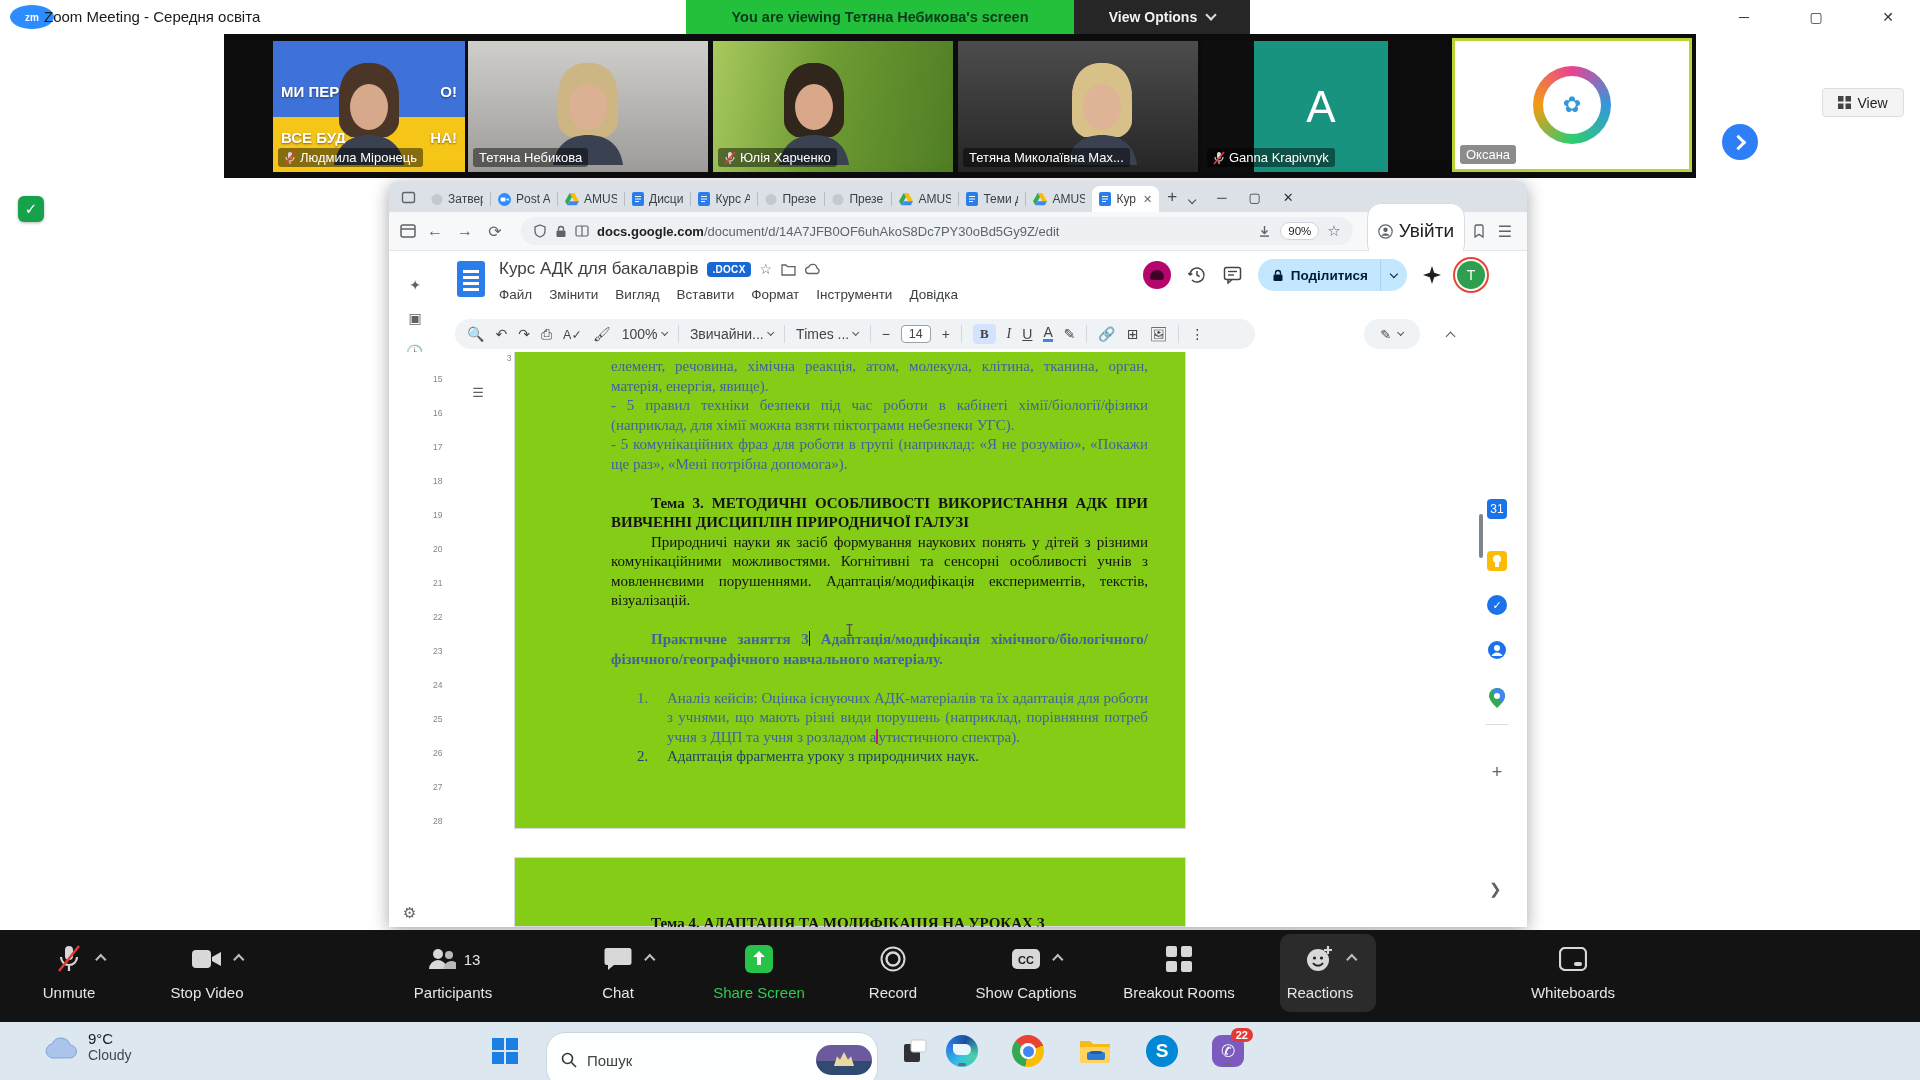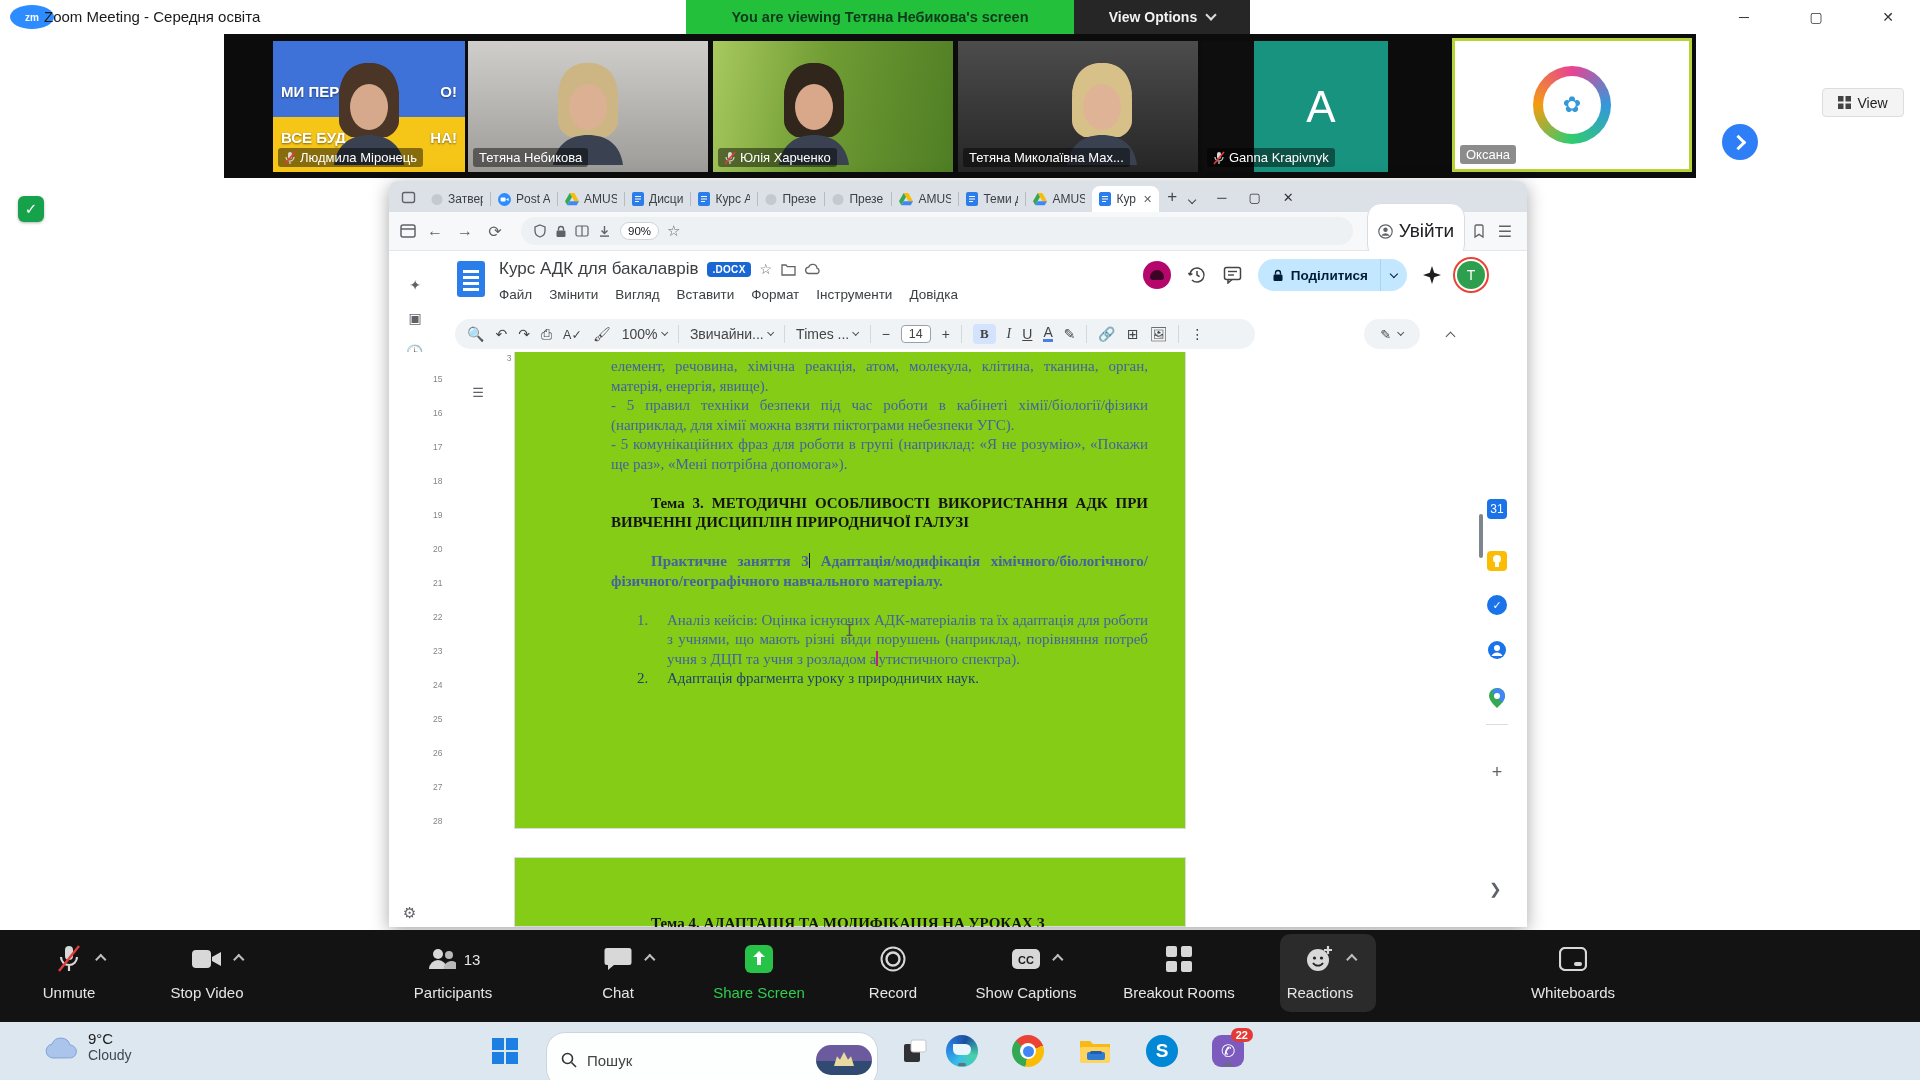--- a/index.html
+++ b/index.html
@@ -447,20 +447,21 @@
             <path d="M7 1l5 2v4c0 3-2.2 5.2-5 6C4.2 12.2 2 10 2 7V3z" fill="none" stroke="#5f6368" stroke-width="1.3"></path>
           </svg>
         <svg width="12" height="13" viewBox="0 0 12 13">
             <rect x="1.5" y="5.5" width="9" height="6.5" rx="1.2" fill="#5f6368"></rect>
             <path d="M3.5 5.5V4a2.5 2.5 0 0 1 5 0v1.5" fill="none" stroke="#5f6368" stroke-width="1.4"></path>
           </svg>
         <svg width="14" height="12" viewBox="0 0 14 12">
             <rect x="1" y="1" width="12" height="10" rx="1.5" fill="none" stroke="#5f6368" stroke-width="1.2"></rect>
             <line x1="7" y1="1" x2="7" y2="11" stroke="#5f6368" stroke-width="1.2"></line>
           </svg>
+        <div class="url"><b>docs.google.com</b><span>/document/d/14A7JFB0OF6uhAkoS8Dc7PY30oBd5Gy9Z/edit</span></div>
         <svg width="15" height="15" viewBox="0 0 15 15">
             <path d="M7.5 2v7M4.5 6.5L7.5 9.5l3-3" fill="none" stroke="#5f6368" stroke-width="1.4"></path>
             <rect x="3" y="11.4" width="9" height="1.4" fill="#5f6368"></rect>
           </svg>
         <div class="zoom-chip">90%</div>
         <div style="color:#5f6368;font-size:15px;">☆</div>
       </div>
       <div class="signin">
         <svg width="15" height="15" viewBox="0 0 15 15">
             <circle cx="7.5" cy="7.5" r="6.7" fill="none" stroke="#5f6368" stroke-width="1.2"></circle>
@@ -622,20 +623,21 @@
         </div>
       <div class="outline-btn">☰</div>
 
       <div class="page page1">
         <div class="doc-body" id="docbody">
             <div class="p-blue">елемент, речовина, хімічна реакція, атом, молекула, клітина, тканина, орган, матерія, енергія, явище).</div>
             <div class="p-blue">- 5 правил техніки безпеки під час роботи в кабінеті хімії/біології/фізики (наприклад, для хімії можна взяти піктограми небезпеки УГС).</div>
             <div class="p-blue">- 5 комунікаційних фраз для роботи в групі (наприклад: «Я не розумію», «Покажи ще раз», «Мені потрібна допомога»).</div>
             <div class="p-spacer"></div>
             <div class="p-heading">Тема 3. МЕТОДИЧНІ ОСОБЛИВОСТІ ВИКОРИСТАННЯ АДК ПРИ ВИВЧЕННІ ДИСЦИПЛІН ПРИРОДНИЧОЇ ГАЛУЗІ</div>
+            <div class="p-indent">Природничі науки як засіб формування наукових понять у дітей з різними комунікаційними можливостями. Когнітивні та сенсорні особливості учнів з мовленнєвими порушеннями. Адаптація/модифікація експериментів, текстів, візуалізацій.</div>
             <div class="p-spacer"></div>
             <div class="p-bheading">Практичне заняття 3<span class="caret-black"></span> Адаптація/модифікація хімічного/біологічного/фізичного/географічного навчального матеріалу.</div>
             <div class="p-spacer"></div>
             <div class="li-row li-blue"><span class="li-num">1.</span>Аналіз кейсів: Оцінка існуючих АДК-матеріалів та їх адаптація для роботи з учнями, що мають різні види порушень (наприклад, порівняння потреб учня з ДЦП та учня з розладом а<span class="caret-mag"></span>утистичного спектра).</div>
             <div class="li-row li-dark"><span class="li-num">2.</span>Адаптація фрагмента уроку з природничих наук.</div>
           </div>
       </div>
       <div class="ibeam">I</div>
 
       <div class="page page2">

